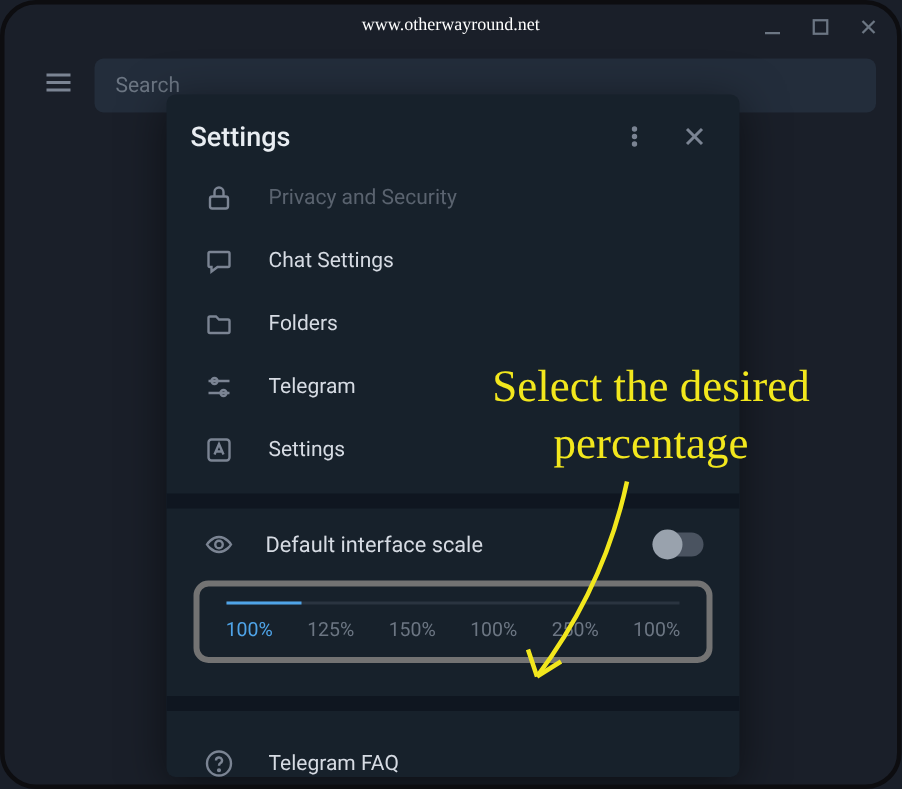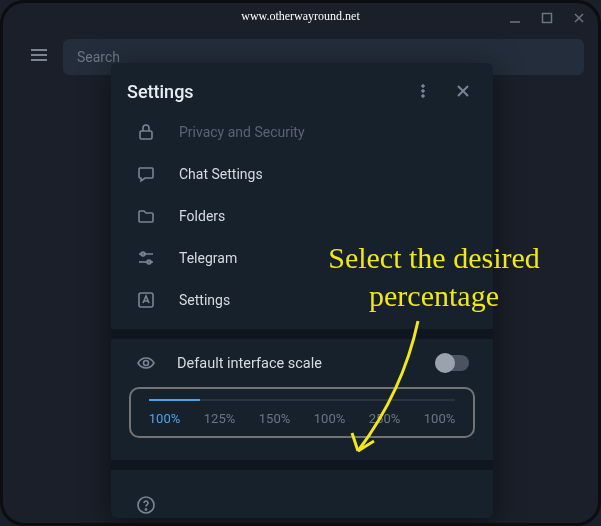--- a/index.html
+++ b/index.html
@@ -98,21 +98,21 @@
     width: 34px; height: 16px; border-radius: 10px;
     background: #4a5360; position: relative;
   }
   .toggle::after {
     content:""; position:absolute; left:0; top:-2px;
     width: 20px; height: 20px; border-radius:50%;
     background: #99a2ad;
   }
 
   .scale-box {
-    border: 2px solid #737373;
+    border: 4px solid #737373;
     border-radius: 10px;
     padding: 10px 6px 10px;
   }
   .scale-track {
     height: 2px; background: #2a3440; position: relative; margin: 0 12px 10px;
   }
   .scale-track::before {
     content:""; position:absolute; left:0; top:0; height:2px; width: 16.6%;
     background: #4fa4e8;
   }
@@ -276,20 +276,21 @@
 
   <div class="faq-section">
     <div class="menu-item">
       <span class="icon">
         <svg width="20" height="20" viewBox="0 0 20 20">
             <circle cx="10" cy="10" r="8"></circle>
             <path d="M8 8a2 2 0 1 1 3 1.7c-.8.5-1 1-1 1.8"></path>
             <circle cx="10" cy="14.5" r=".6" fill="#7b8493"></circle>
           </svg>
       </span>
+      <span class="label">Telegram FAQ</span>
     </div>
   </div>
 </div>
 
 <div class="annotation">
   <div class="anno-text">Select the desired percentage</div>
   <svg class="anno-arrow" width="120" height="160" viewBox="0 0 120 160">
     <path d="M85 10 Q 70 80 25 140" stroke="#f2e71d" stroke-width="3" fill="none"></path>
     <path d="M25 140 l-6 -18 M25 140 l16 -10" stroke="#f2e71d" stroke-width="3" fill="none"></path>
   </svg>

